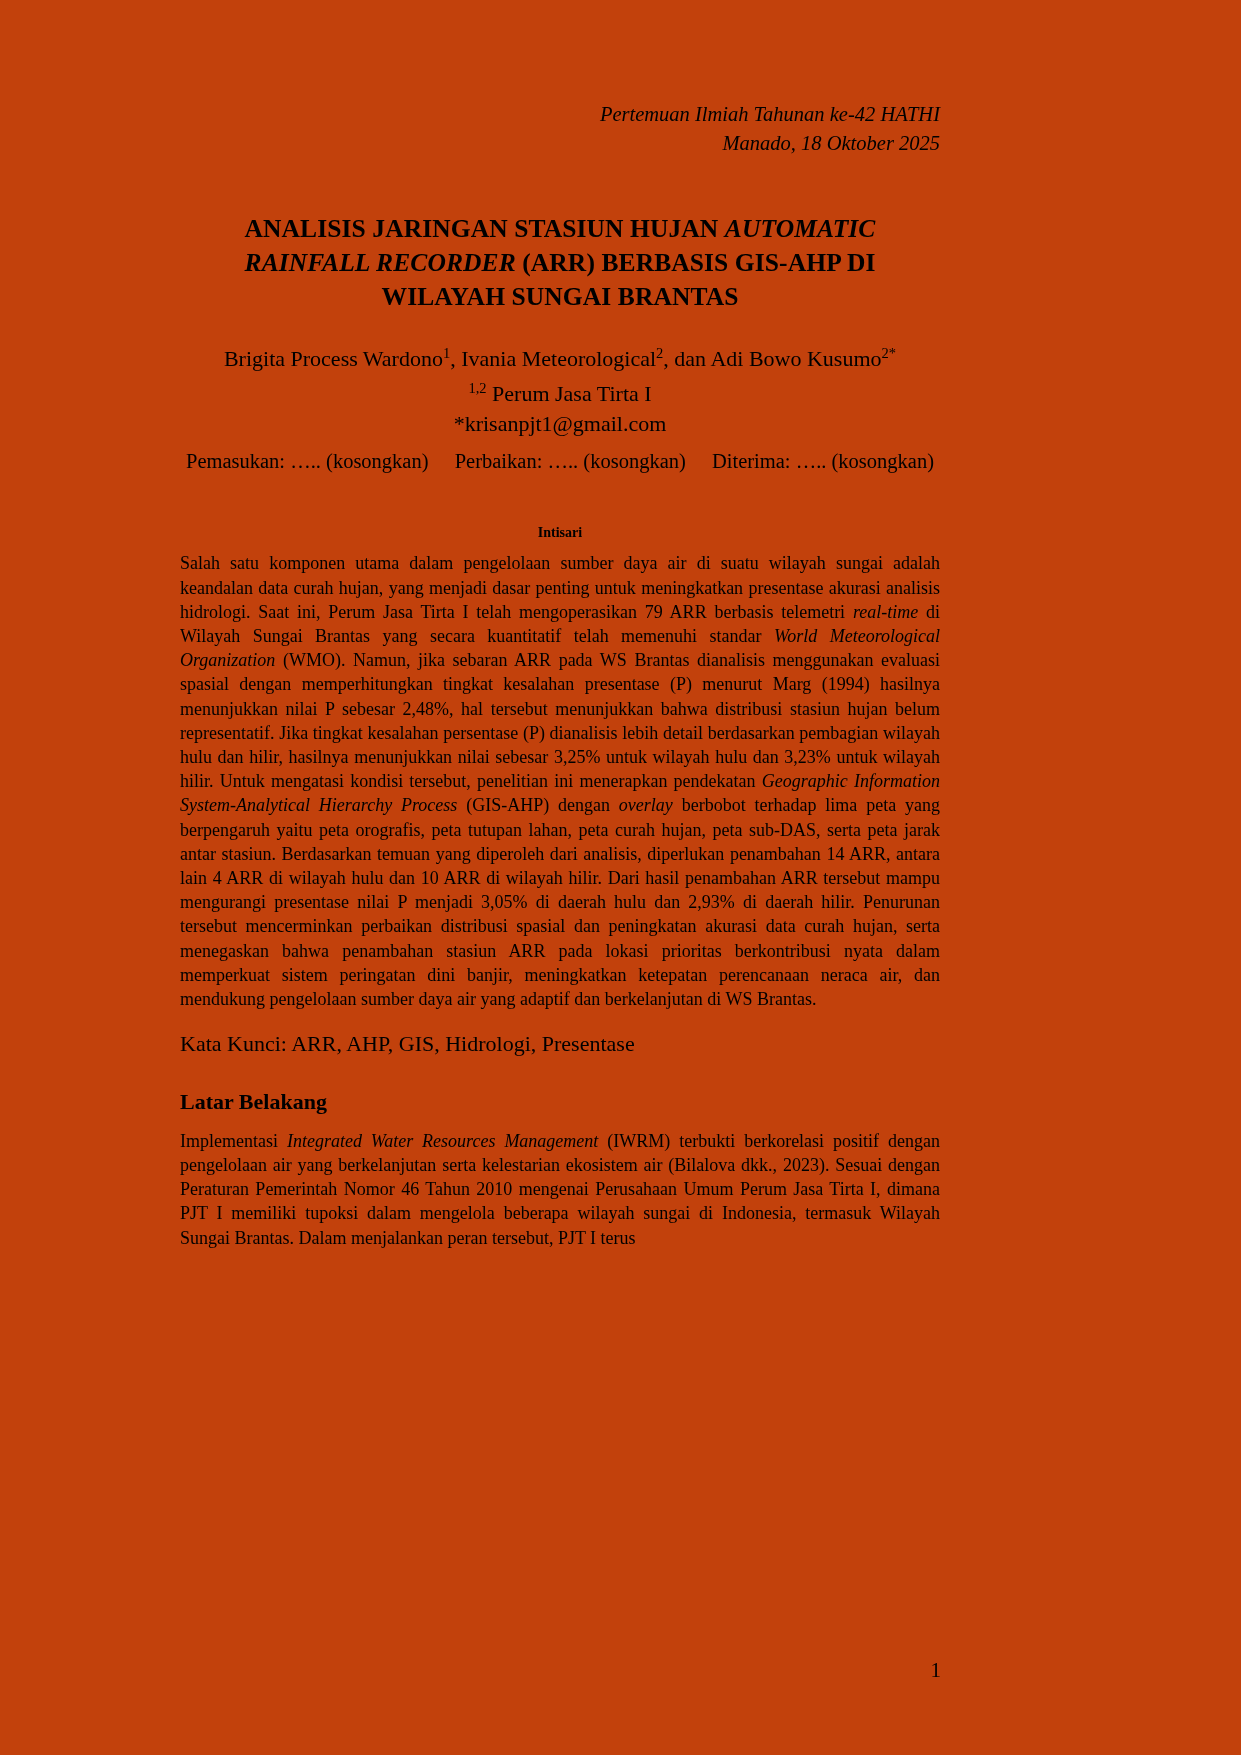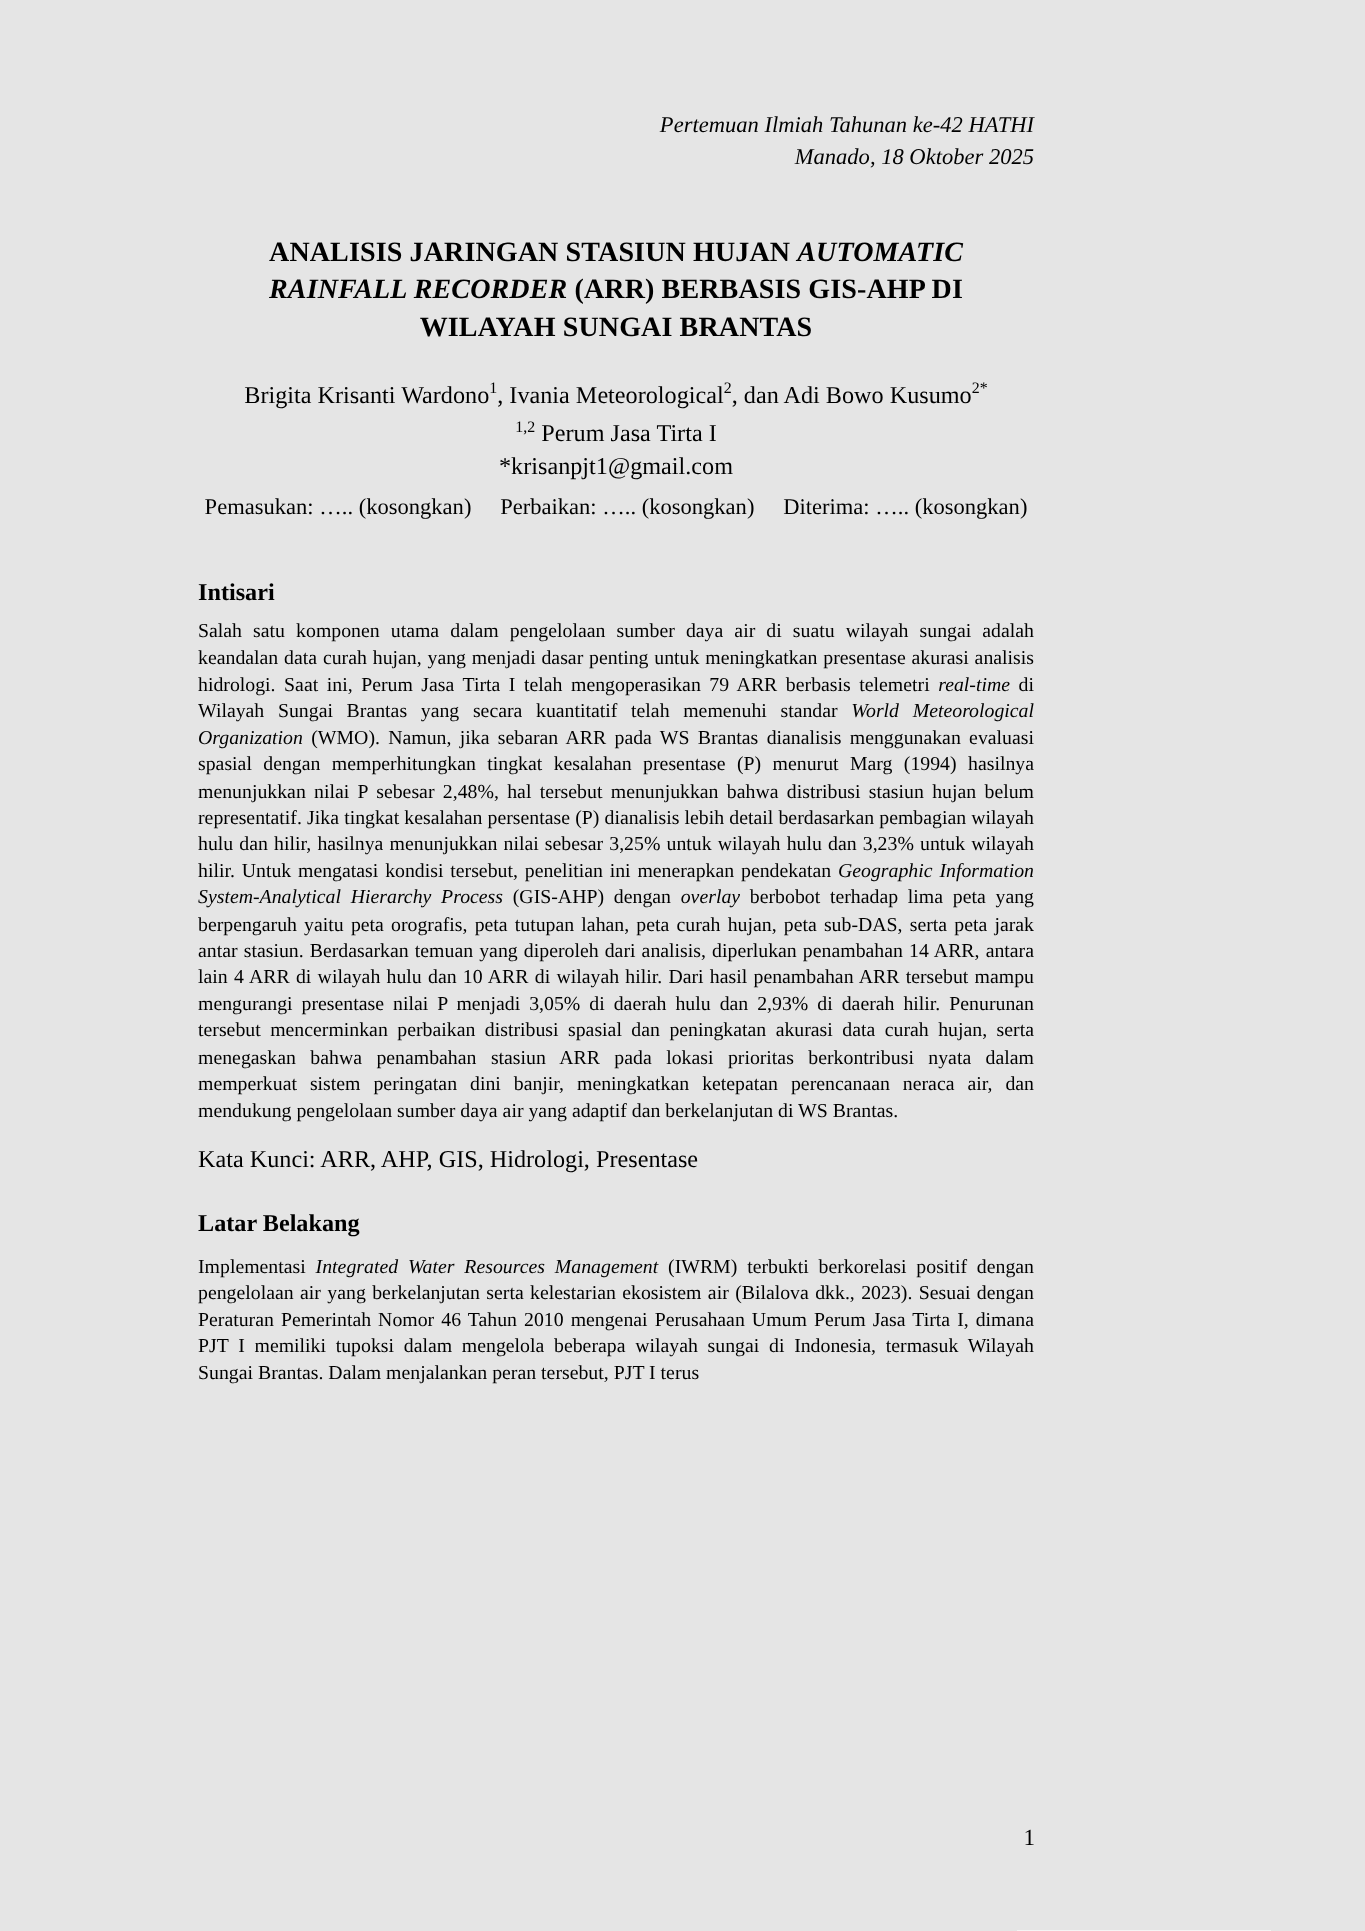--- a/index.html
+++ b/index.html
@@ -9,21 +9,21 @@
   }
   body {
     font-family: "Liberation Serif", "DejaVu Serif", serif;
     color: #000000;
   }
   .page {
     position: relative;
     width: 1241px;
     height: 1755px;
     margin: 0 auto;
-    background: #e5e5e5;
+    background: #c2410c;
     box-sizing: border-box;
     padding: 100px 300px 60px 180px;
     overflow: hidden;
   }
   .content {
     width: 760px;
   }
 
   
   .running-header {
@@ -73,23 +73,23 @@
     justify-content: space-between;
     font-size: 20.5px;
     margin: 12px 0 0 0;
     padding: 0 6px;
     align-items: flex-end;
   }
   .submission-row > span { white-space: nowrap; }
 
   
   .section-center-heading {
-    text-align: left;
+    text-align: center;
     font-weight: bold;
-    font-size: 22px;
+    font-size: 14px;
     margin: 52px 0 10px 0;
   }
   p.body-text {
     text-align: justify;
     font-size: 18px;
     line-height: 1.345;
     margin: 0 0 0 0;
     text-indent: 0;
     hyphens: none;
   }
@@ -124,21 +124,21 @@
 <div class="page">
   <div class="content">
 
     <div class="running-header">
       <span class="line">Pertemuan Ilmiah Tahunan ke-42 HATHI</span>
       <span class="line">Manado, 18 Oktober 2025</span>
     </div>
 
     <h1 class="doc-title"><span>ANALISIS JARINGAN STASIUN HUJAN </span><span class="it">AUTOMATIC RAINFALL RECORDER</span><span> (ARR) BERBASIS GIS-AHP DI WILAYAH SUNGAI BRANTAS</span></h1>
 
-    <div class="authors"><span>Brigita Krisanti Wardono</span><sup>1</sup><span>, </span><span>Ivania Meteorological</span><sup>2</sup><span>, dan </span><span>Adi Bowo Kusumo</span><sup>2*</sup></div>
+    <div class="authors"><span>Brigita Process Wardono</span><sup>1</sup><span>, </span><span>Ivania Meteorological</span><sup>2</sup><span>, dan </span><span>Adi Bowo Kusumo</span><sup>2*</sup></div>
 
     <div class="affiliation"><sup>1,2</sup><span> Perum Jasa Tirta I</span></div>
 
     <div class="email">*krisanpjt1@gmail.com</div>
 
     <div class="submission-row">
       <span>Pemasukan: ….. (kosongkan)</span>
       <span>Perbaikan: ….. (kosongkan)</span>
       <span>Diterima: ….. (kosongkan)</span>
     </div>

